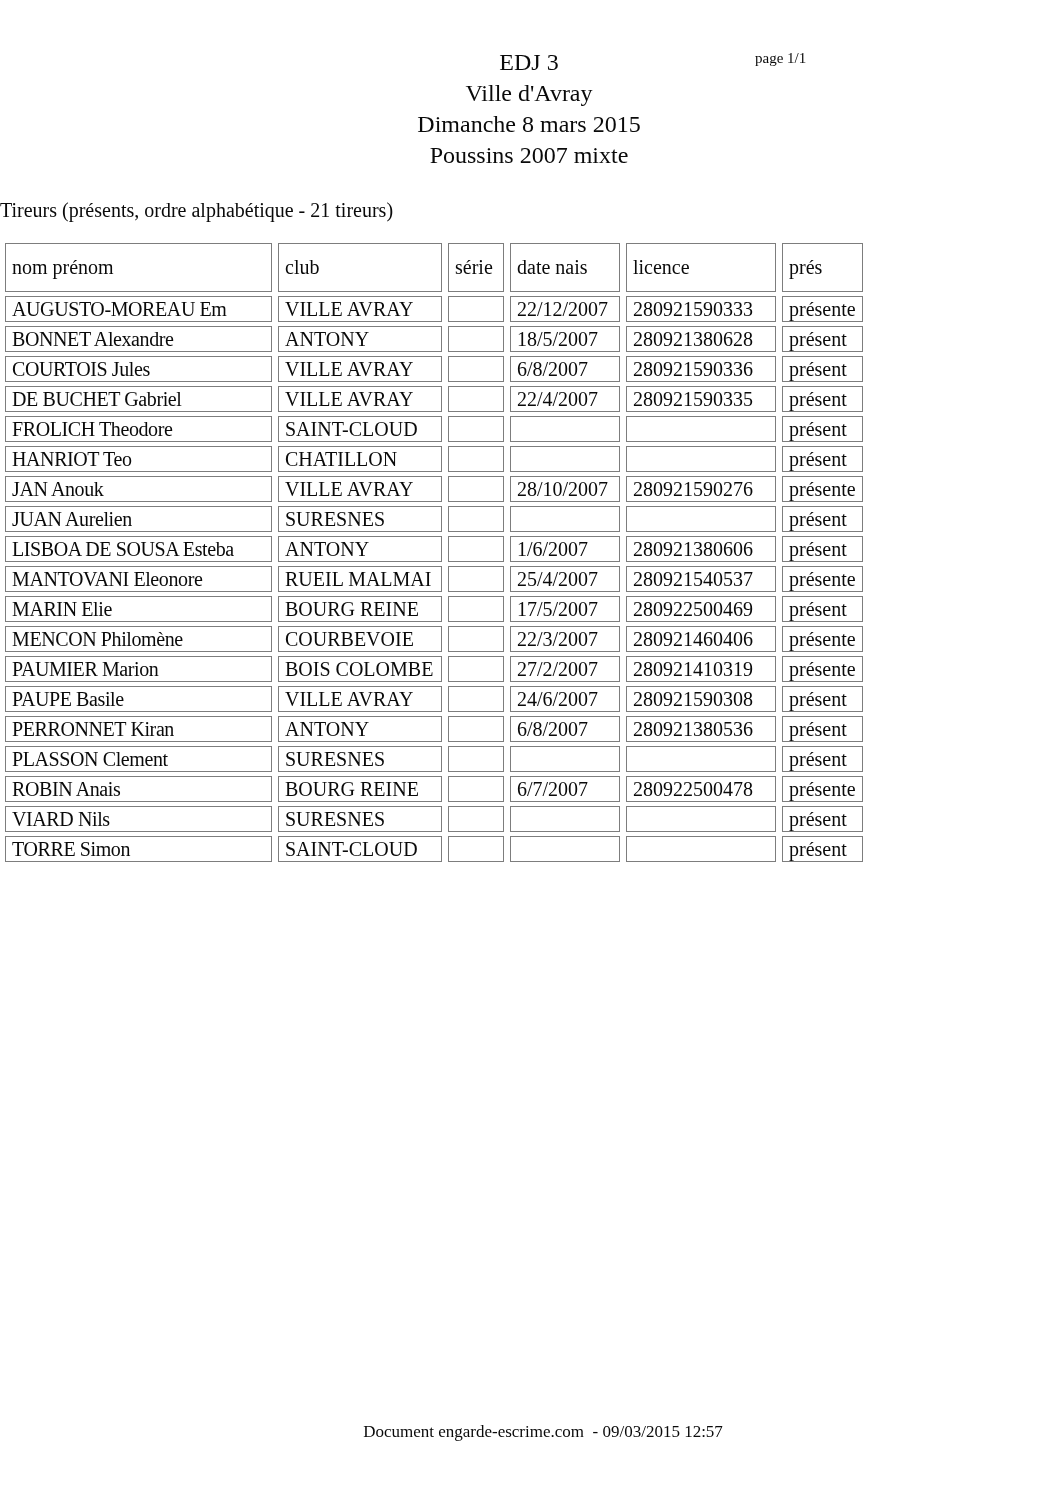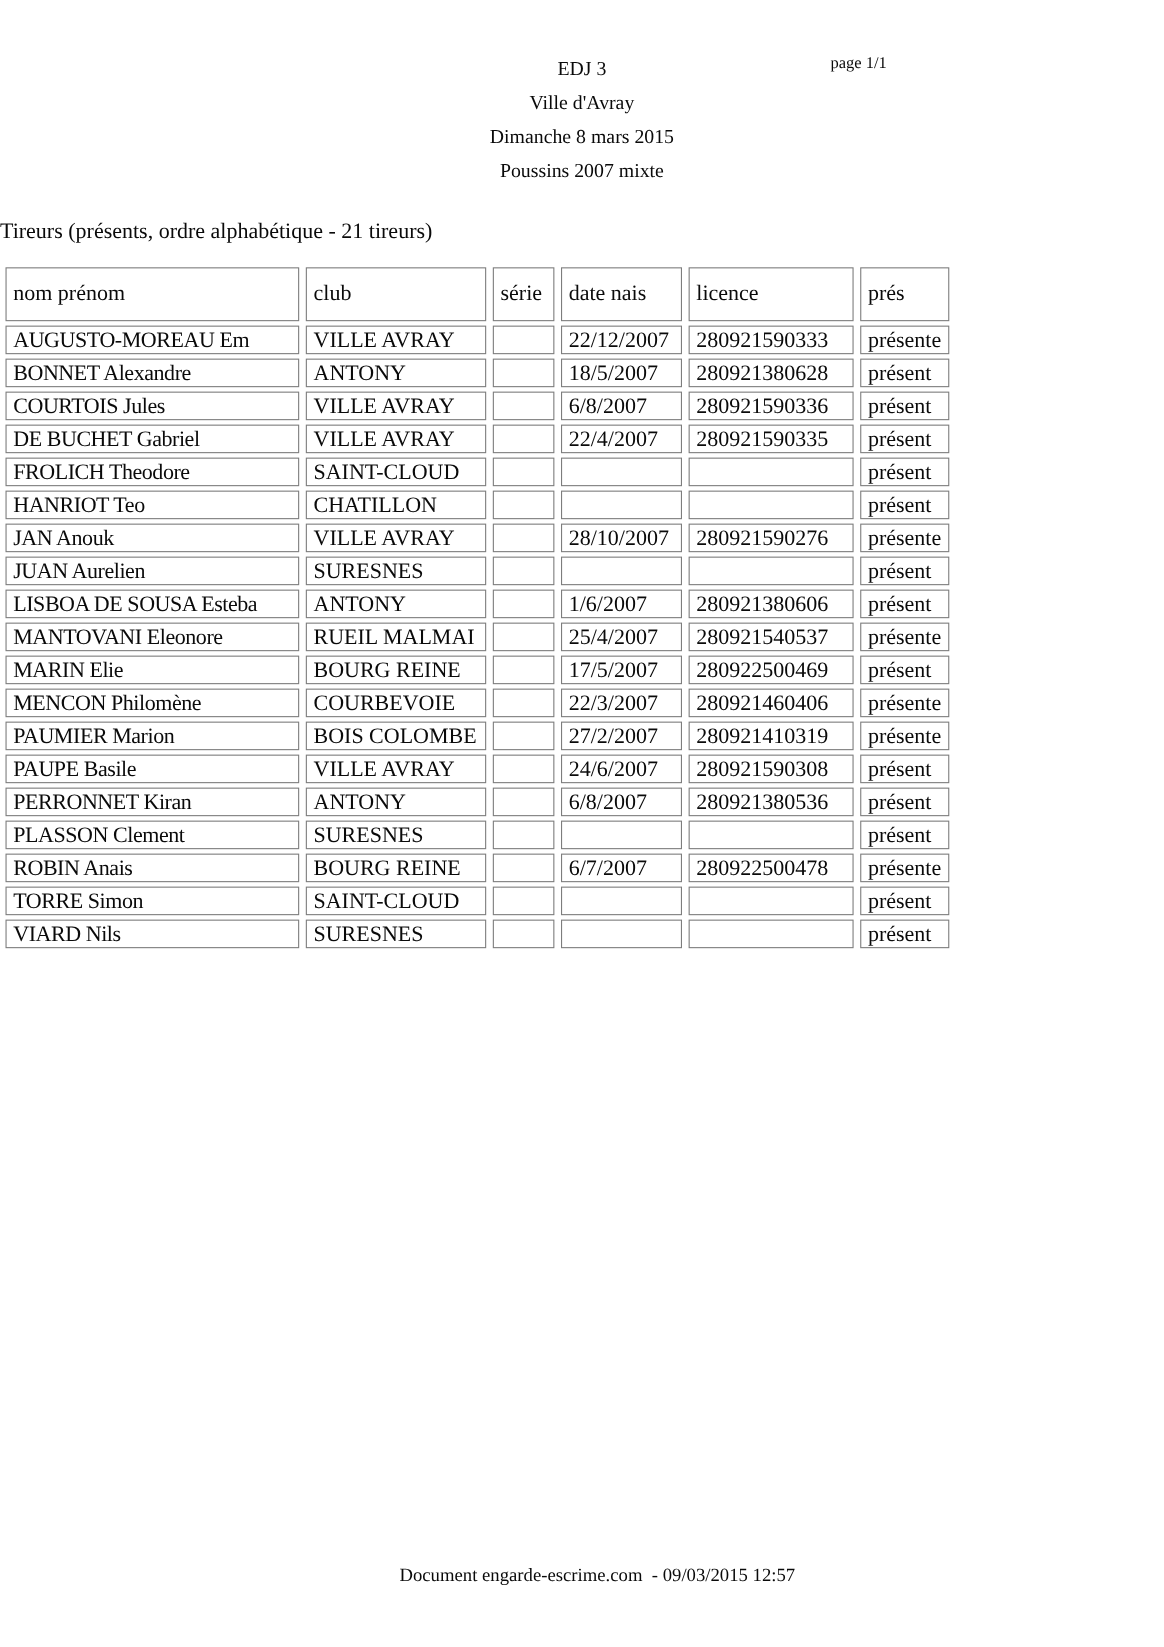--- a/index.html
+++ b/index.html
@@ -17,21 +17,21 @@
     overflow: hidden;
   }
   .header-block {
     position: absolute;
     top: 47px;
     left: 0;
     width: 1058px;
     text-align: center;
   }
   .header-line {
-    font-size: 18px;
+    font-size: 24px;
     line-height: 31px;
     font-weight: normal;
     margin: 0;
   }
   .page-num {
     position: absolute;
     top: 49px;
     left: 723px;
     font-size: 15px;
     line-height: 18px;
@@ -255,33 +255,33 @@
     </tr>
         <tr>
       <td class="cell-name">ROBIN Anais</td>
       <td>BOURG REINE</td>
       <td></td>
       <td class="al-right">6/7/2007</td>
       <td>280922500478</td>
       <td>présente</td>
     </tr>
         <tr>
+      <td class="cell-name">VIARD Nils</td>
+      <td>SURESNES</td>
+      <td></td>
+      <td class="al-right"></td>
+      <td></td>
+      <td>présent</td>
+    </tr>
+        <tr>
       <td class="cell-name">TORRE Simon</td>
       <td>SAINT-CLOUD</td>
       <td></td>
       <td class="al-right"></td>
       <td></td>
       <td>présent</td>
     </tr>
-        <tr>
-      <td class="cell-name">VIARD Nils</td>
-      <td>SURESNES</td>
-      <td></td>
-      <td class="al-right"></td>
-      <td></td>
-      <td>présent</td>
-    </tr>
       </tbody>
   </table>
 
   <div class="footer">Document engarde-escrime.com  - 09/03/2015 12:57</div>
 
 </div>
 
 </body></html>

